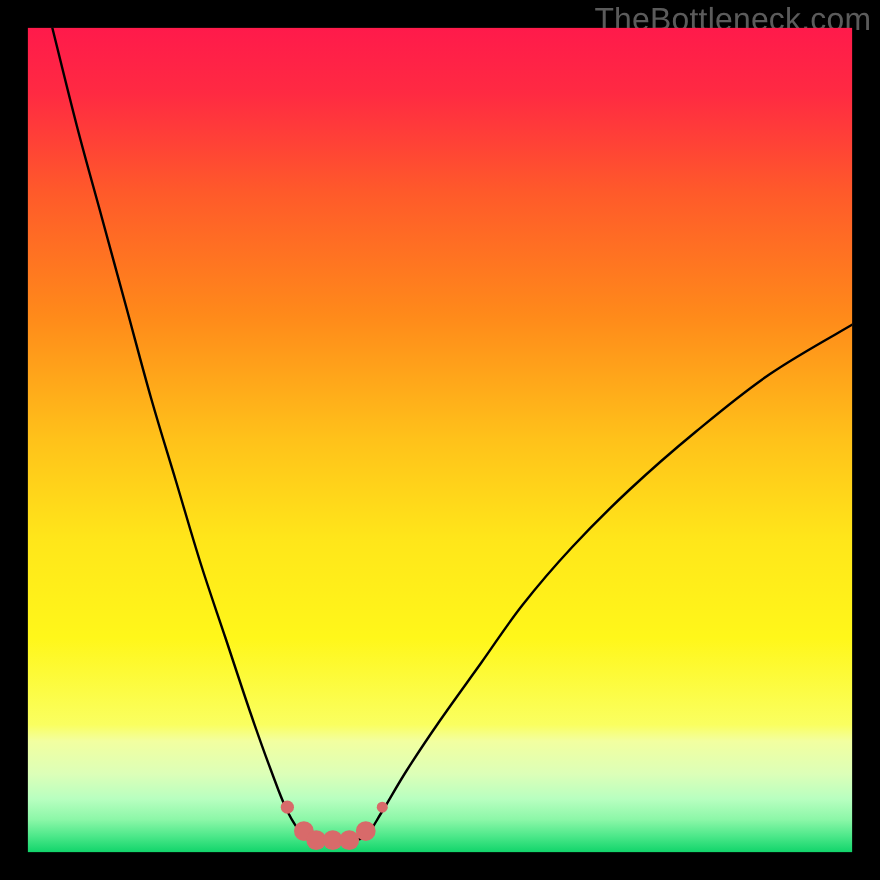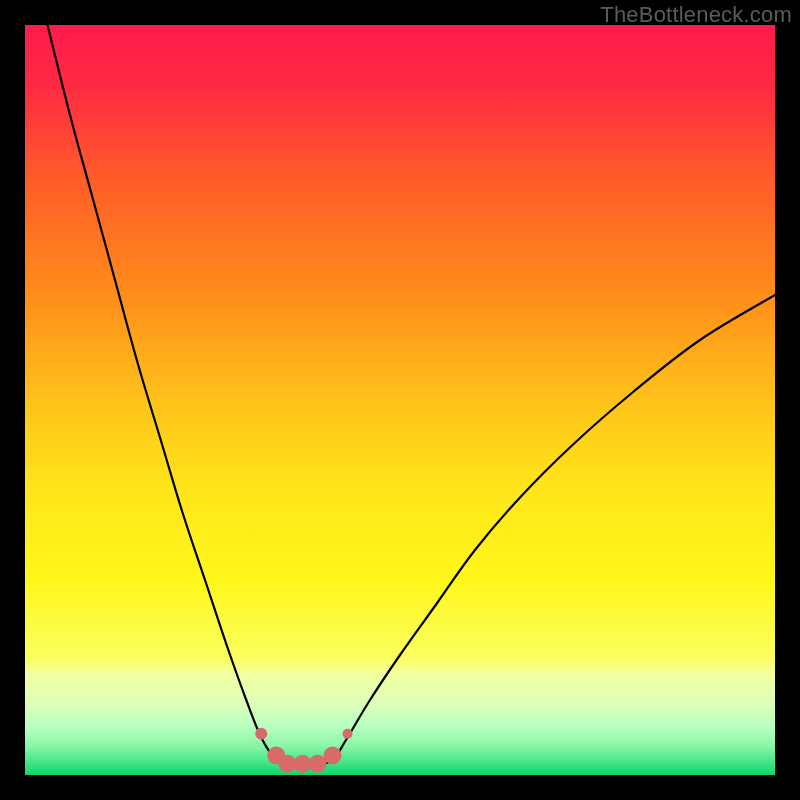--- a/index.html
+++ b/index.html
@@ -23,21 +23,21 @@
     top: 25px;
     left: 25px;
     width: 750px;
     height: 750px;
     overflow: hidden;
   }
   .watermark {
     position: absolute;
     top: 2px;
     right: 8px;
-    font-size: 22px;
+    font-size: 29px;
     font-weight: 500;
     color: #5b5b5b;
     letter-spacing: 0.2px;
     user-select: none;
   }
   svg { display: block; }
 </style>
 </head>
 <body>
 

